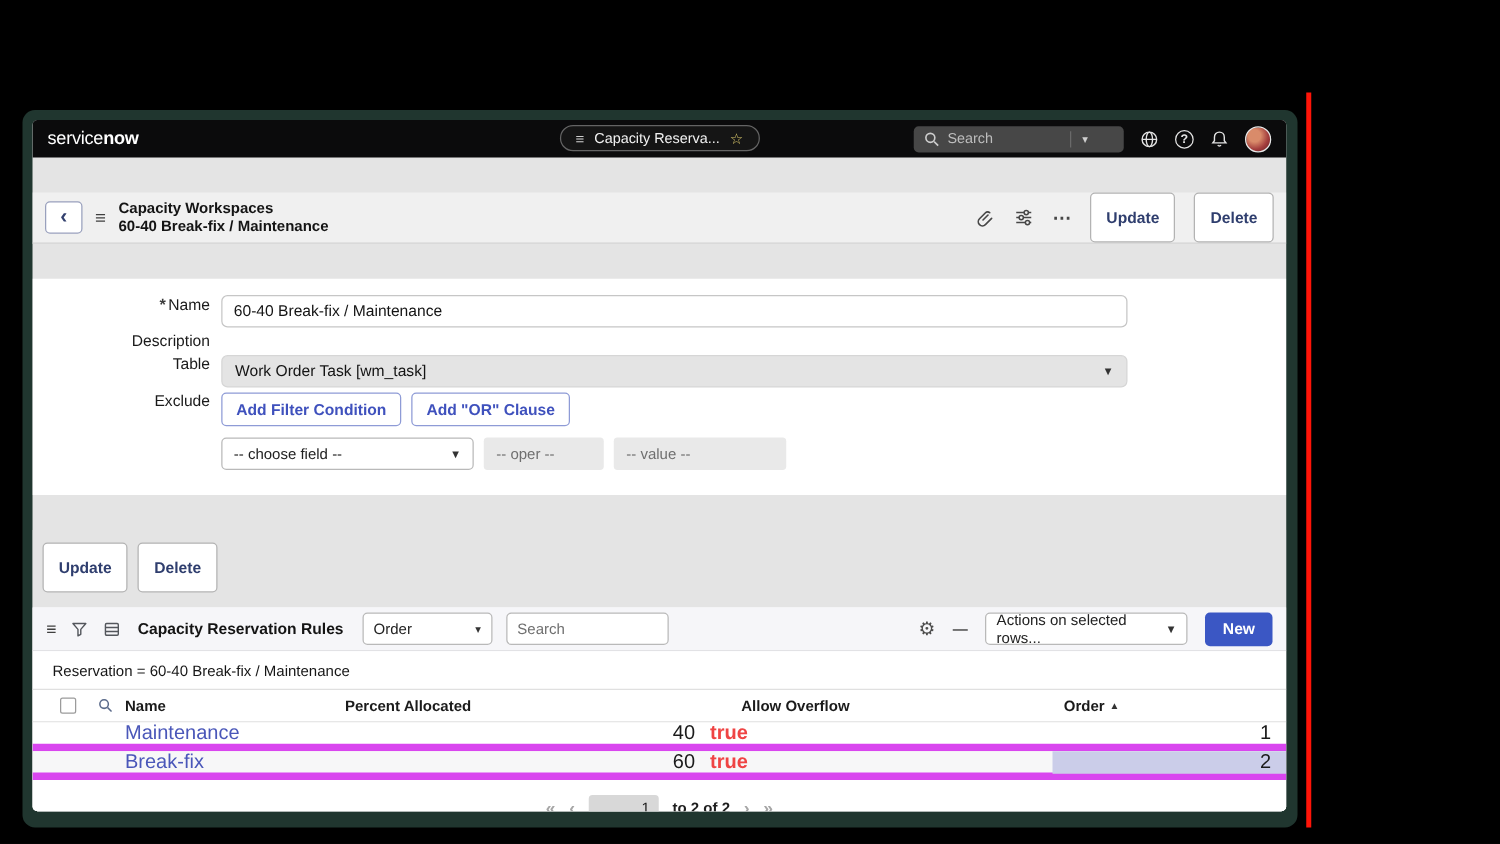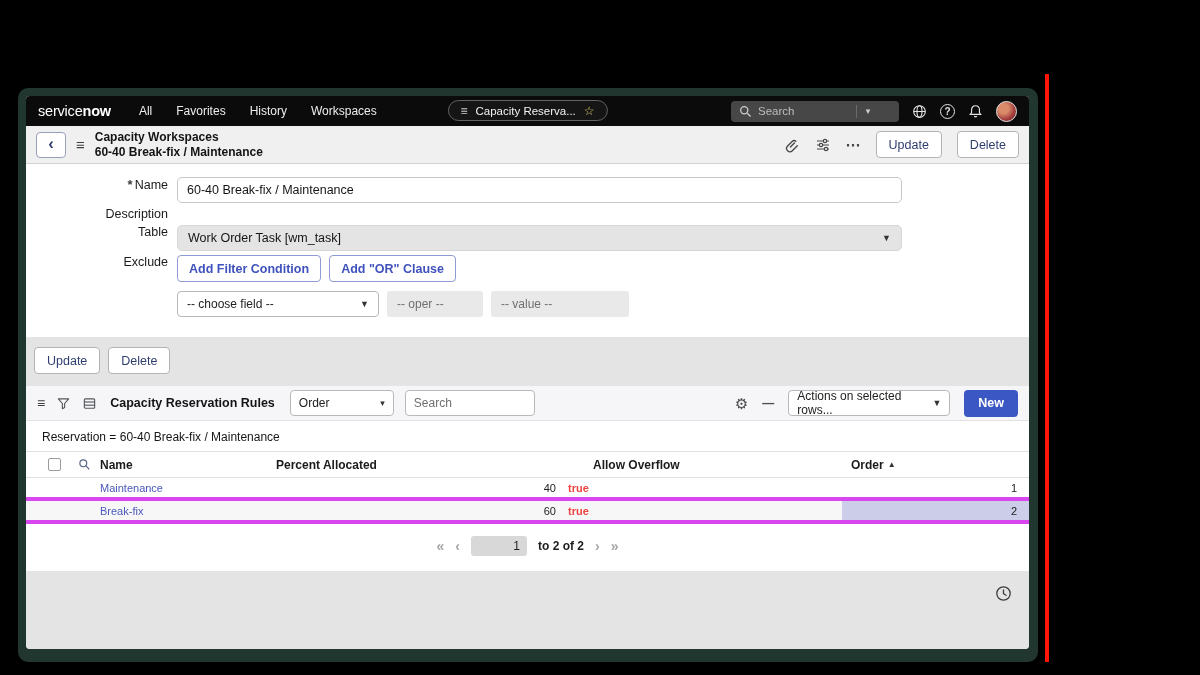--- a/index.html
+++ b/index.html
@@ -3,21 +3,21 @@
 <meta charset="utf-8">
 <style>
   html,body { margin:0; padding:0; width:1200px; height:675px; background:#000;
               font-family:"Liberation Sans", sans-serif; overflow:hidden; }
   * { box-sizing:border-box; }
   .stage { position:absolute; inset:0; background:#000; }
 
   .window { position:absolute; left:18px; top:88px; width:1020px; height:574px;
             background:#20362f; border-radius:10px; padding:8px 9px 13px 8px; }
   .content { width:100%; height:100%; border-radius:4px; overflow:hidden;
-             display:flex; flex-direction:column; background:#e4e4e4; }
+             display:flex; flex-direction:column; background:#e4e4e4;gap:28px; }
 
   
   .topnav { flex:0 0 30px; background:#0b0b0c; display:flex; align-items:center;
             padding:0 12px; position:relative; color:#fff; }
   .logo { font-size:14.5px; margin-right:28px; letter-spacing:-0.2px; white-space:nowrap;}
   .logo .svc { font-weight:400; } .logo .now { font-weight:700; }
   .nav-links { display:flex; gap:24px; font-size:12px; color:#ededed; }
   .nav-link { cursor:pointer; }
   .context-pill { position:absolute; left:50%; transform:translateX(-50%); top:4px; height:21px;
                   border:1px solid #646464; border-radius:12px; display:flex; align-items:center;
@@ -45,21 +45,21 @@
                  display:flex; align-items:center; gap:10px; padding:0 10px; }
   .back-btn { width:30px; height:26px; background:#fff; border:1px solid #99a0bd; border-radius:4px;
               color:#33406e; font-size:17px; font-weight:700; display:flex; align-items:center;
               justify-content:center; line-height:1; padding-bottom:3px; }
   .fh-menu { color:#3f3f3f; font-size:15px; font-weight:700; }
   .fh-title { line-height:1.25; }
   .fh-title div { font-size:12px; font-weight:700; color:#141414; }
   .fh-right { margin-left:auto; display:flex; align-items:center; gap:15px; color:#474747; }
   .ellipsis { font-size:15px; font-weight:700; color:#474747; }
   .btn { background:#fff; border:1px solid #b3b3b3; border-radius:4px; color:var(--btn-text,#2f3e6e);
-         font-weight:400; font-size:12.5px; height:27px; padding:0 12px; font-family:inherit; cursor:pointer;}
+         font-weight:700; font-size:12.5px; height:40px; padding:0 12px; font-family:inherit; cursor:pointer;}
 
   
   .form-body { background:#fff; padding:13px 0 16px; }
   .frow { display:flex; align-items:flex-start; margin-left:10px; margin-bottom:4px; }
   .frow.filter { margin-top:8px; }
   .flabel { width:132px; margin-right:9px; text-align:right; font-size:12.5px; color:#1a1a1a; }
   .req { color:#3c3c3c; font-weight:700; margin-right:2px; font-size:13px; }
   .tinput { width:725px; height:26px; border:1px solid #c6c6c6; border-radius:5px; padding:0 9px;
             font-size:12.5px; color:#141414; font-family:inherit; }
   .ro-select { width:725px; height:26px; background:#e4e4e4; border:1px solid #d6d6d6; border-radius:5px;
@@ -107,21 +107,21 @@
   .hrow { height:27px; border-top:1px solid #e0e0e0; border-bottom:1px solid #e0e0e0;
           font-weight:700; font-size:12px; color:#1b1b1b; background:#fff; }
   .hcell-check { display:flex; justify-content:flex-end; padding-right:9px; }
   .checkbox { width:13px; height:13px; border:1px solid #9b9b9b; border-radius:2px; background:#fff; }
   .hcell-search { display:flex; justify-content:center; color:#5a6a8a; }
   .h-name { padding-left:2px; }
   .h-percent { padding-left:26px; }
   .h-overflow { padding-left:8px;margin-left:25px; }
   .h-order { padding-left:9px; display:flex; align-items:center; gap:4px; }
   .sort-arrow { font-size:8px; color:#333; }
-  .drow { height:23px; font-size:11px; border-bottom:4px solid #d946ef; background:#fff; }
+  .drow { height:23px; font-size:16px; border-bottom:6px solid #d946ef; background:#fff; }
   .drow.alt { background:#f7f7f8; }
   .cell-name { grid-column:3; padding-left:2px; color:var(--link,#4a57b9); cursor:pointer; }
   .cell-percent { text-align:right; padding-right:4px; color:#1b1b1b; }
   .cell-overflow { padding-left:8px; color:#ef4444;font-weight:bold; }
   .cell-order { height:100%; display:flex; align-items:center; justify-content:flex-end;
                 padding-right:12px; color:#1b1b1b; }
   .cell-order.selected { background:var(--selected-cell,#cbcde9); }
 
   .pagination { display:flex; align-items:center; justify-content:center; gap:11px;
                 padding:12px 0 15px; background:#fff; }
@@ -138,26 +138,20 @@
 </style>
 </head>
 <body>
 
 <div class="stage">
   <div class="window">
     <div class="content">
 
       <nav class="topnav">
         <div class="logo"><span class="svc">service</span><span class="now">now</span></div>
-        <div class="nav-links">
-          <span class="nav-link">All</span>
-          <span class="nav-link">Favorites</span>
-          <span class="nav-link">History</span>
-          <span class="nav-link">Workspaces</span>
-        </div>
         <div class="context-pill">
           <span class="pill-menu">≡</span>
           <span>Capacity Reserva...</span>
           <span class="pill-star">☆</span>
         </div>
         <div class="nav-right">
           <div class="search-pill">
             <svg width="13" height="13" viewBox="0 0 16 16">
                 <circle cx="6.5" cy="6.5" r="4.4" fill="none" stroke="currentColor" stroke-width="1.6"></circle>
                 <line x1="10.2" y1="10.2" x2="14.2" y2="14.2" stroke="currentColor" stroke-width="1.6"></line>

